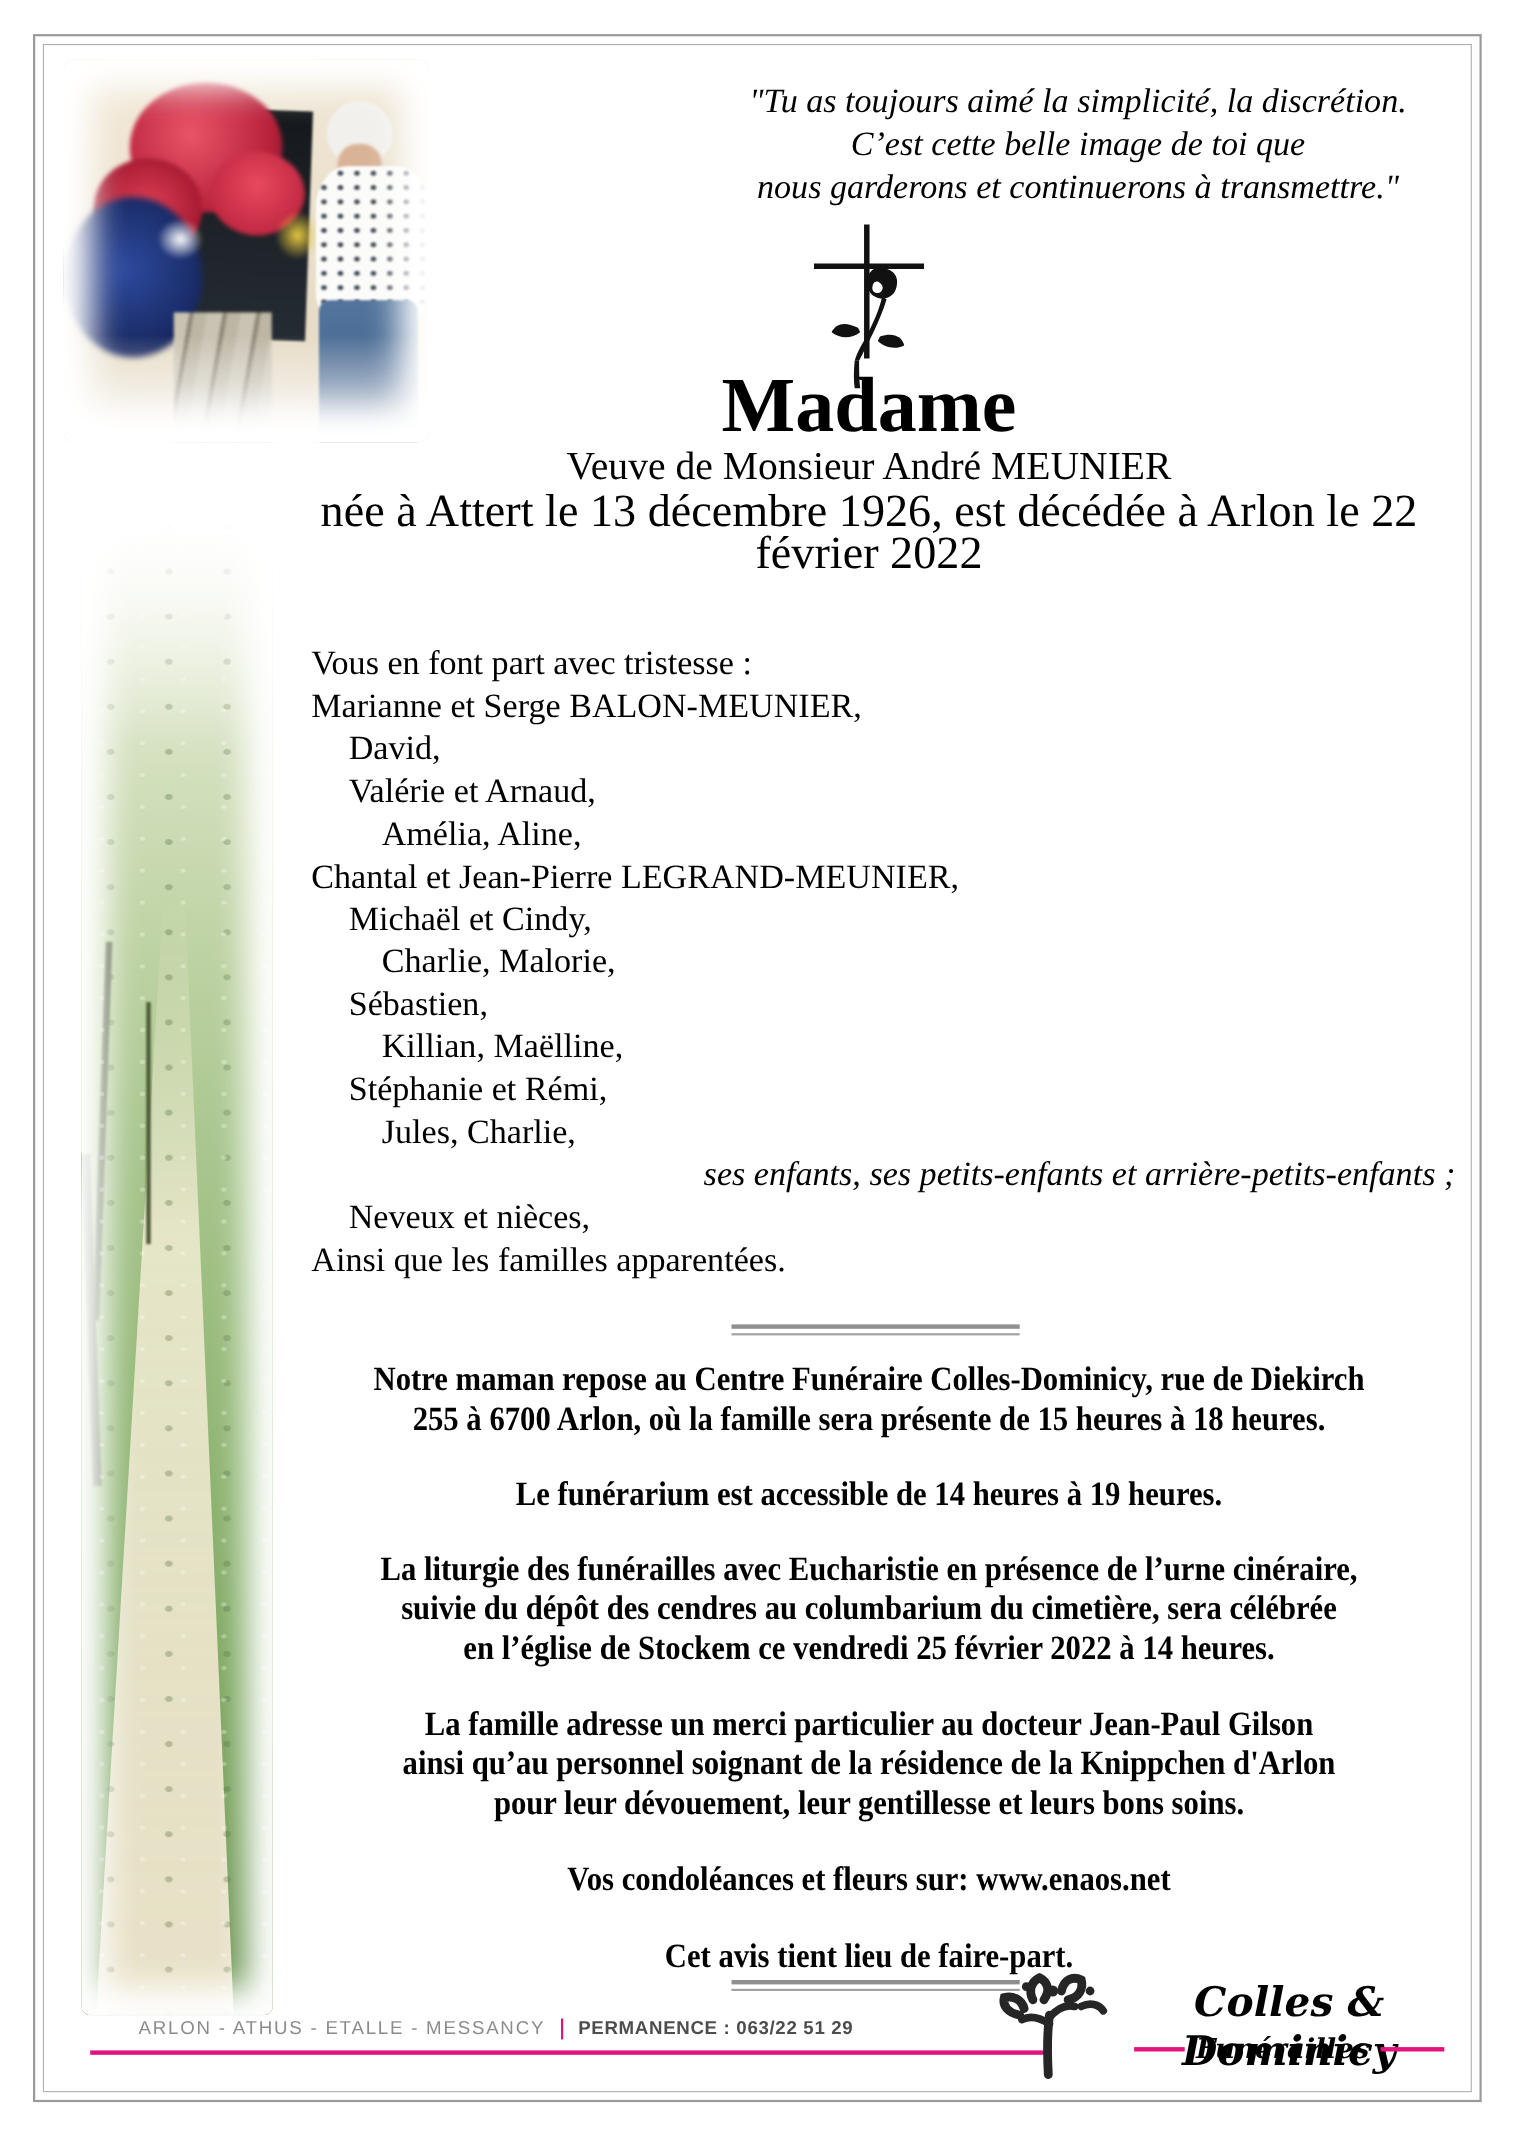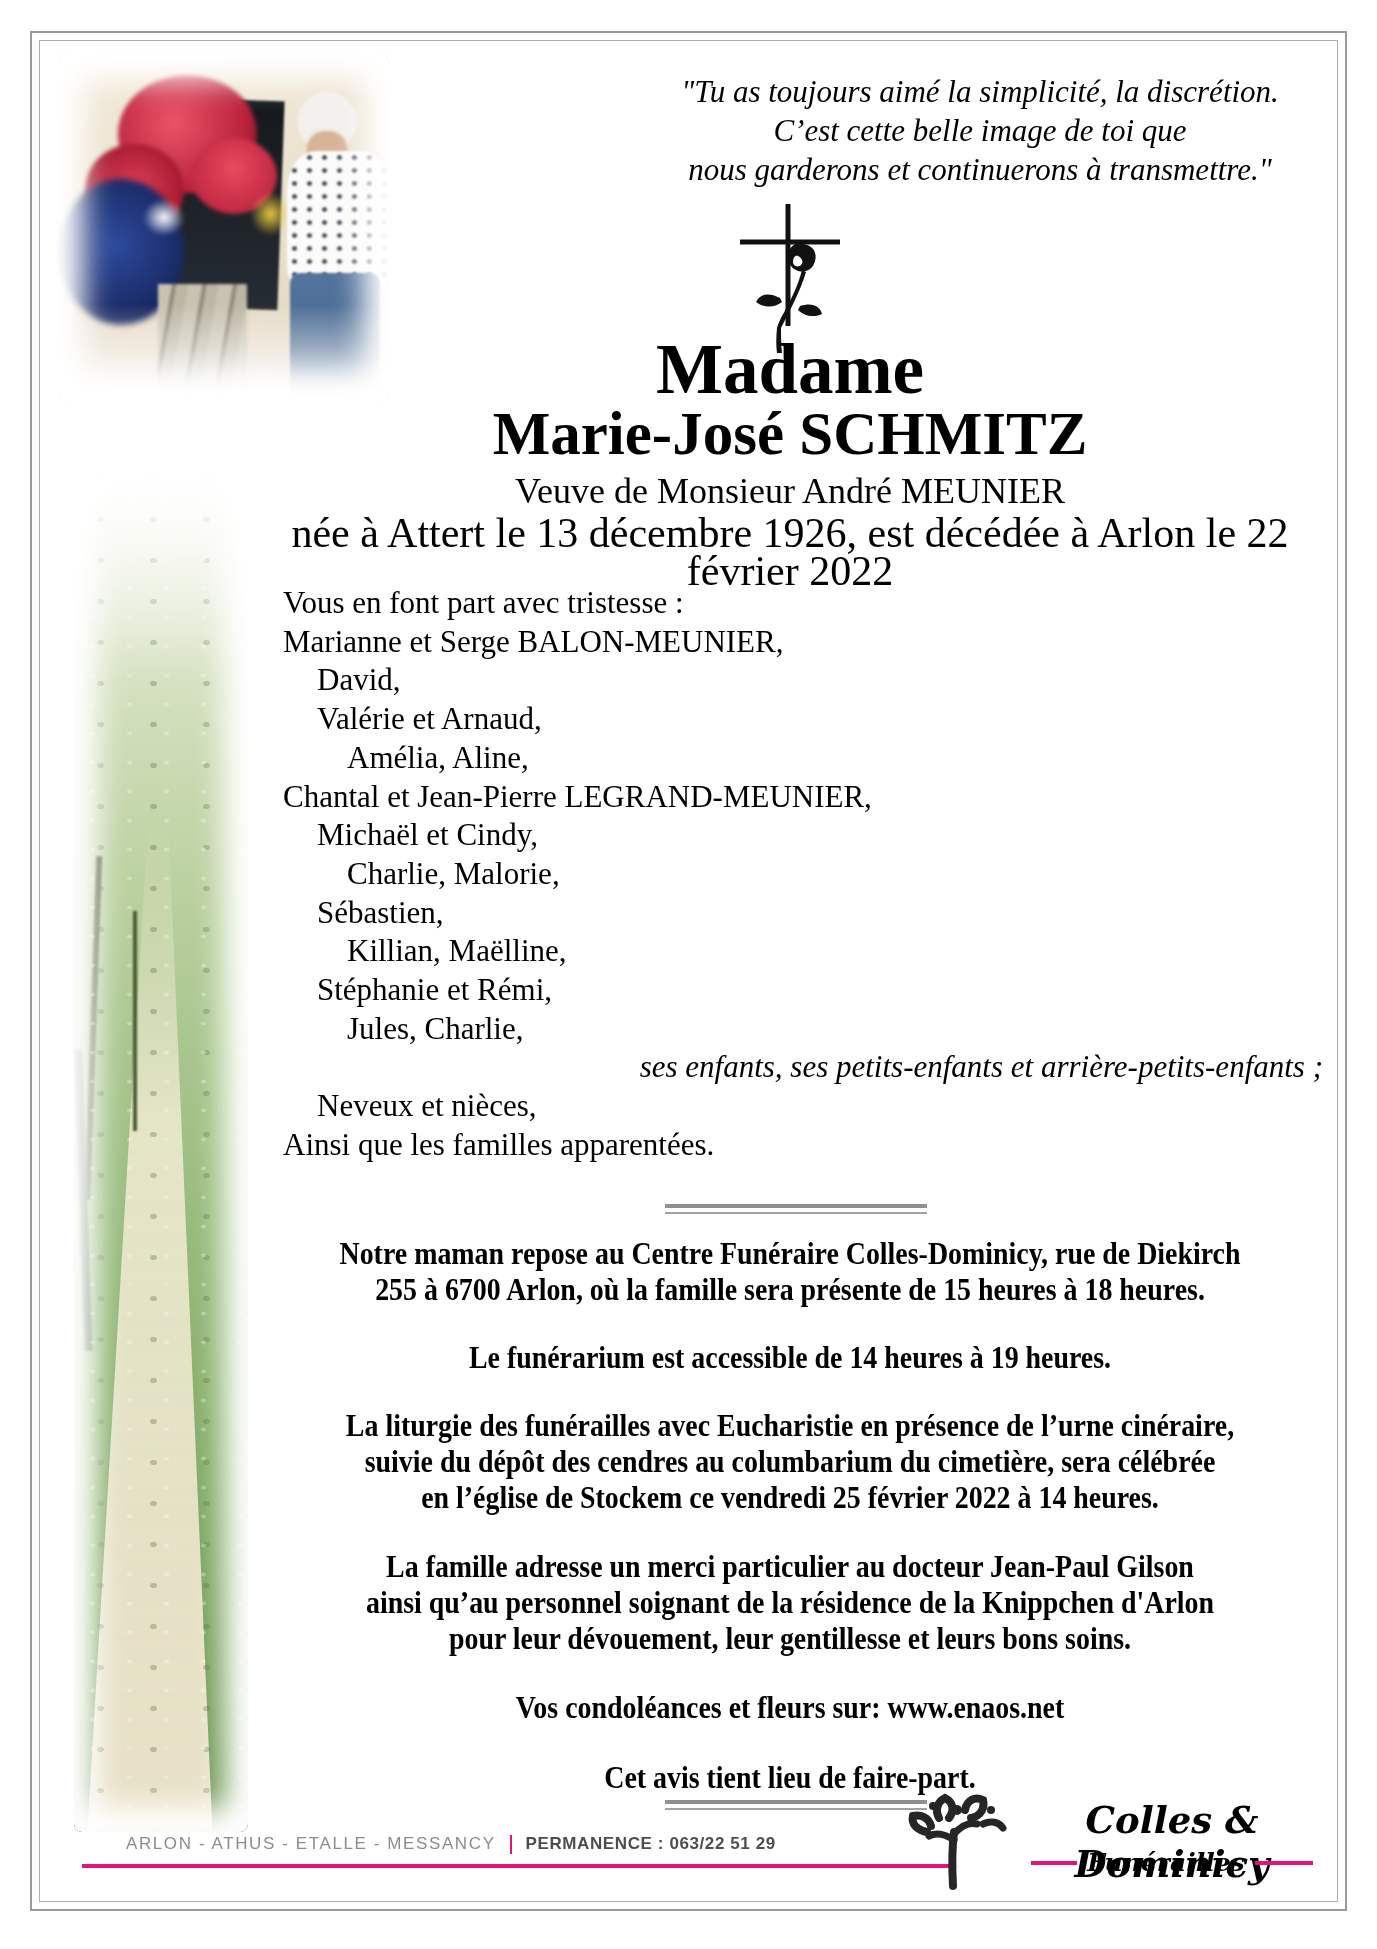--- a/index.html
+++ b/index.html
@@ -144,21 +144,20 @@
       <path d="M80,58 C84,60 86,64 83,67 C80,70 75,68 75,64 C75,60 77,57 80,58 Z" fill="#fff"></path>
       <path d="M84,72 C80,88 72,104 64,118 C62,122 60,126 59,130 L63,130 C72,112 82,94 88,74 Z" fill="#111"></path>
       <path d="M62,100 C50,94 42,96 38,104 C46,110 56,110 64,104 Z" fill="#111"></path>
       <path d="M82,108 C94,104 102,108 104,116 C96,120 86,118 80,112 Z" fill="#111"></path>
       <path d="M59,130 C58,140 58,148 59,155 L64,155 C63,147 63,139 63,130 Z" fill="#111"></path>
     </svg>
   </div>
 
   <div class="heading-block">
     <div class="h-madame">Madame</div>
-    <div class="h-name">Marie-José SCHMITZ</div>
     <div class="h-veuve">Veuve de Monsieur André MEUNIER</div>
     <div class="h-life">née à Attert le 13 décembre 1926, est décédée à Arlon le 22 février 2022</div>
   </div>
 
   <div class="family">
     <div class="ind0">Vous en font part avec tristesse :</div>
     <div class="ind0">Marianne et Serge BALON-MEUNIER,</div>
     <div class="ind1">David,</div>
     <div class="ind1">Valérie et Arnaud,</div>
     <div class="ind2">Amélia, Aline,</div>

